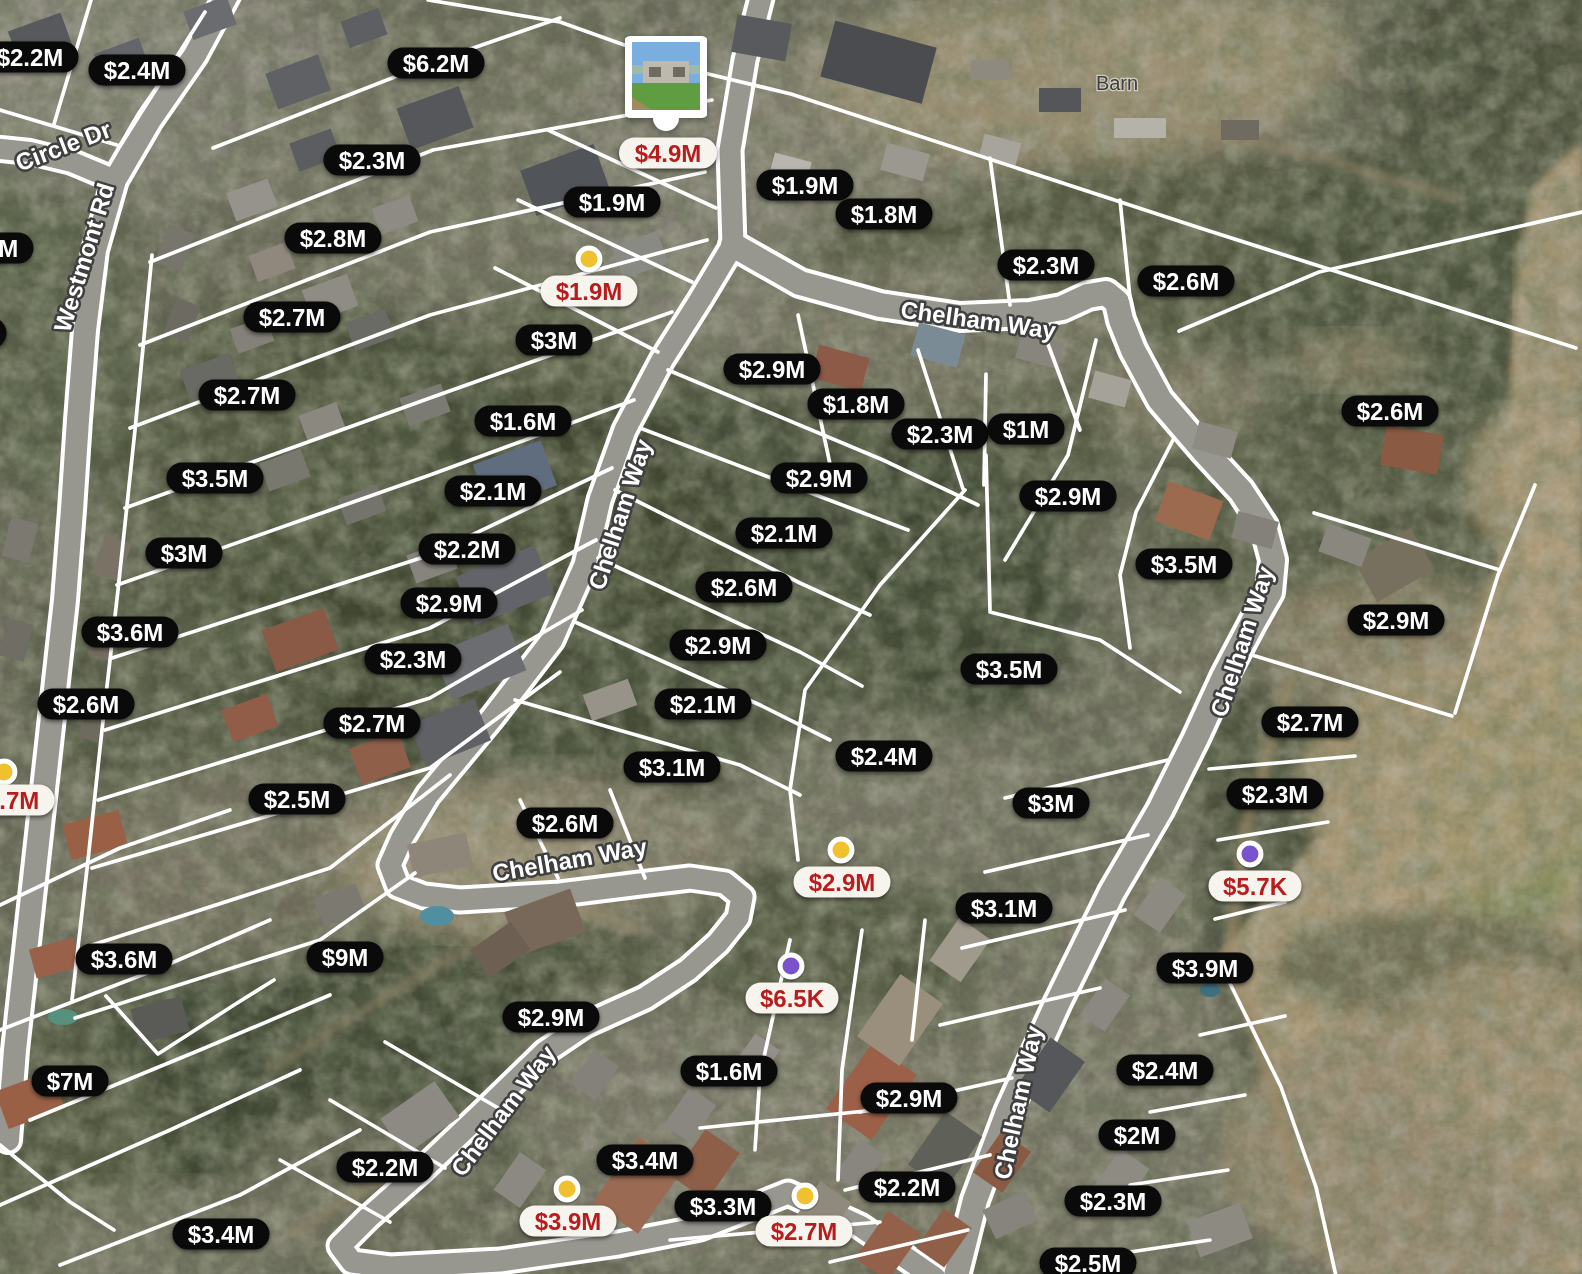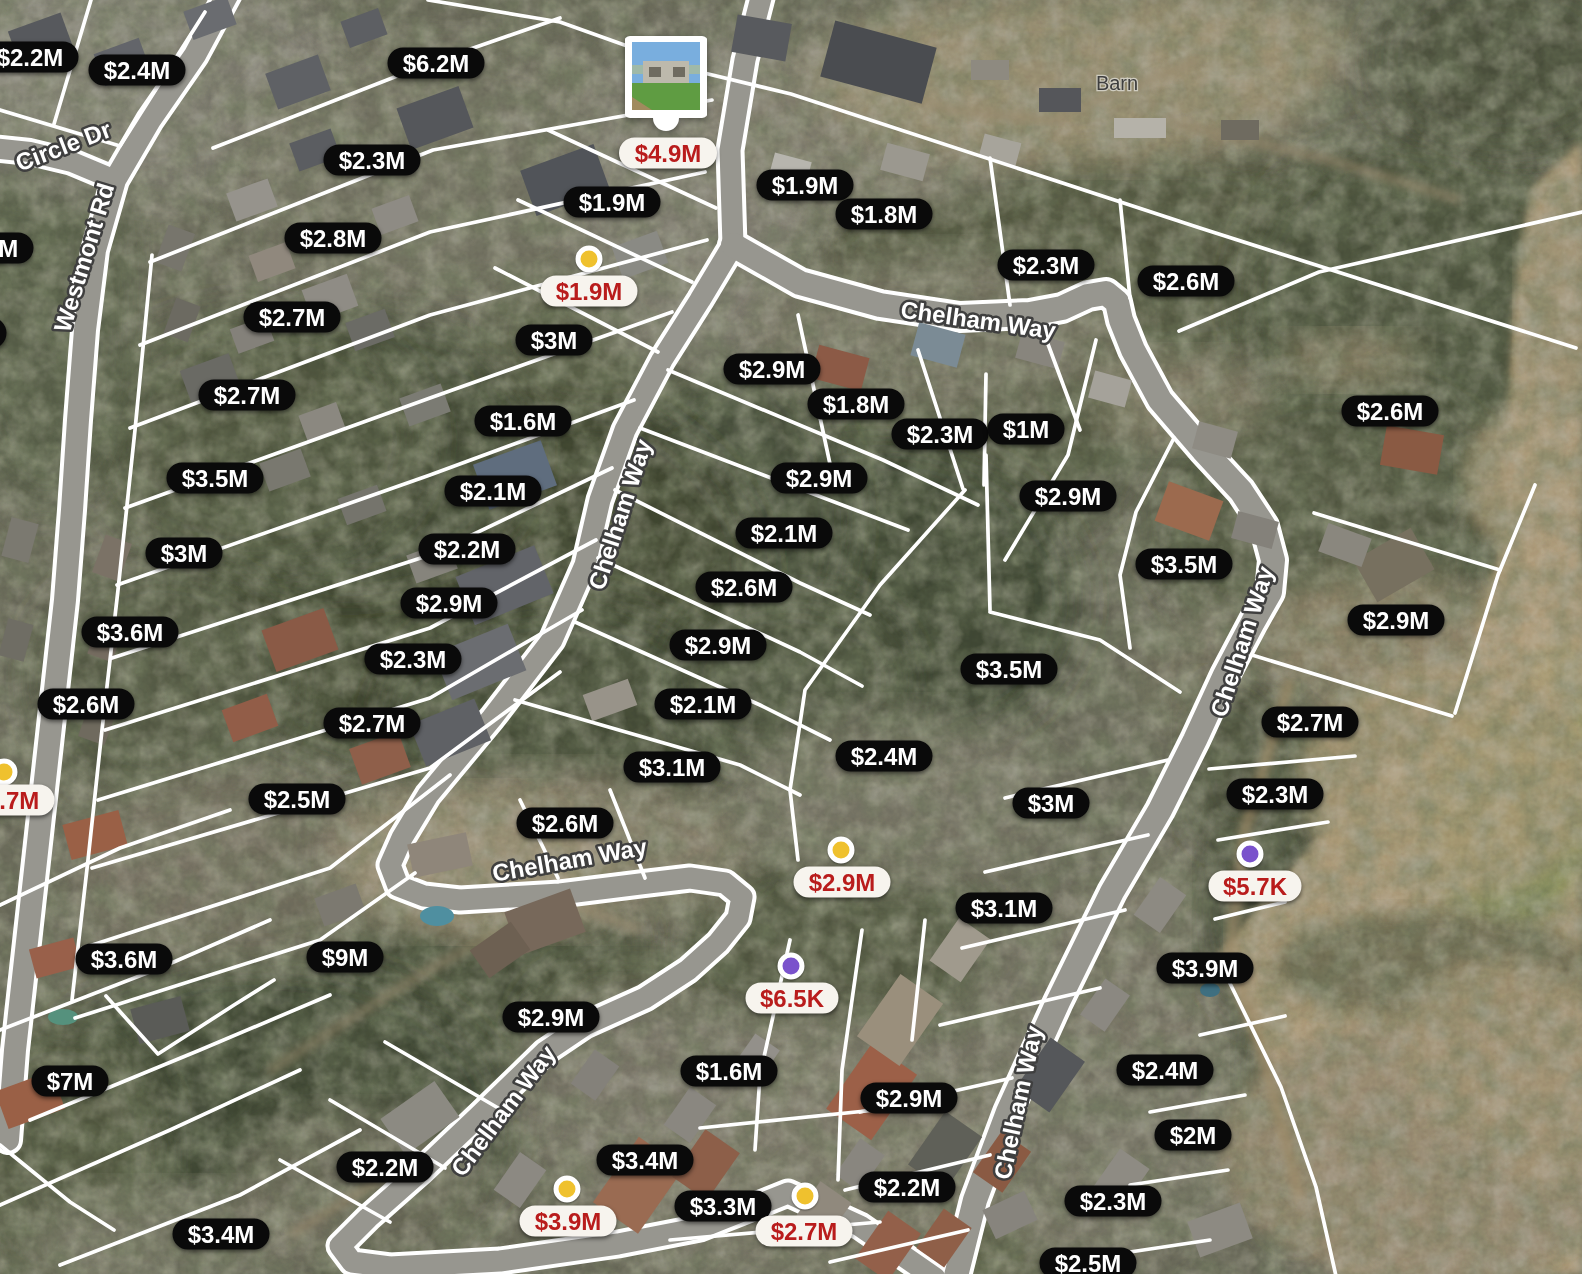--- a/index.html
+++ b/index.html
@@ -350,21 +350,21 @@
 <div class="pill" style="left:565px;top:823px;width:97px">$2.6M</div>
 <div class="pill" style="left:1004px;top:908px;width:97px">$3.1M</div>
 <div class="pill" style="left:124px;top:959px;width:97px">$3.6M</div>
 <div class="pill" style="left:345px;top:957px;width:77px">$9M</div>
 <div class="pill" style="left:1205px;top:968px;width:97px">$3.9M</div>
 <div class="pill" style="left:551px;top:1017px;width:97px">$2.9M</div>
 <div class="pill" style="left:70px;top:1081px;width:77px">$7M</div>
 <div class="pill" style="left:729px;top:1071px;width:97px">$1.6M</div>
 <div class="pill" style="left:1165px;top:1070px;width:97px">$2.4M</div>
 <div class="pill" style="left:909px;top:1098px;width:97px">$2.9M</div>
-<div class="pill" style="left:1193px;top:1135px;width:77px">$2M</div>
+<div class="pill" style="left:1137px;top:1135px;width:77px">$2M</div>
 <div class="pill" style="left:385px;top:1167px;width:97px">$2.2M</div>
 <div class="pill" style="left:645px;top:1160px;width:97px">$3.4M</div>
 <div class="pill" style="left:907px;top:1187px;width:97px">$2.2M</div>
 <div class="pill" style="left:1113px;top:1201px;width:97px">$2.3M</div>
 <div class="pill" style="left:723px;top:1206px;width:97px">$3.3M</div>
 <div class="pill" style="left:221px;top:1234px;width:97px">$3.4M</div>
 <div class="pill" style="left:1088px;top:1263px;width:97px">$2.5M</div>
 <div class="pill" style="left:-5px;top:248px;width:77px">$1M</div>
 <div class="pill" style="left:-32px;top:333px;width:77px">$2M</div>
 <div class="dot ydot" style="left:589px;top:259px"></div>

